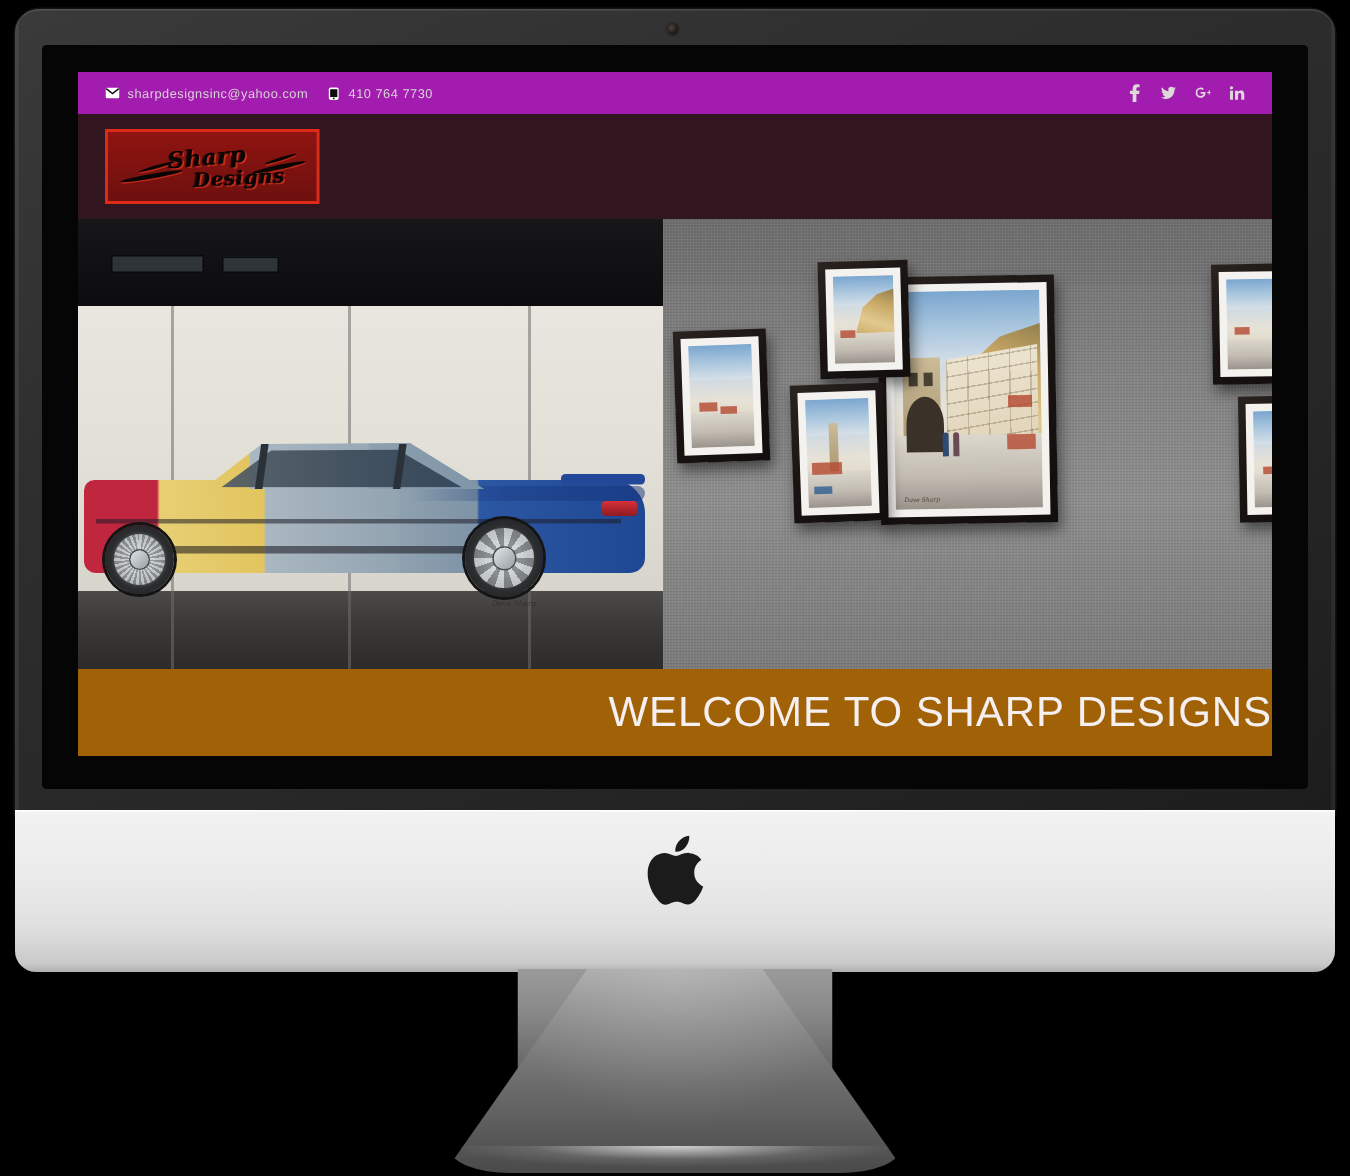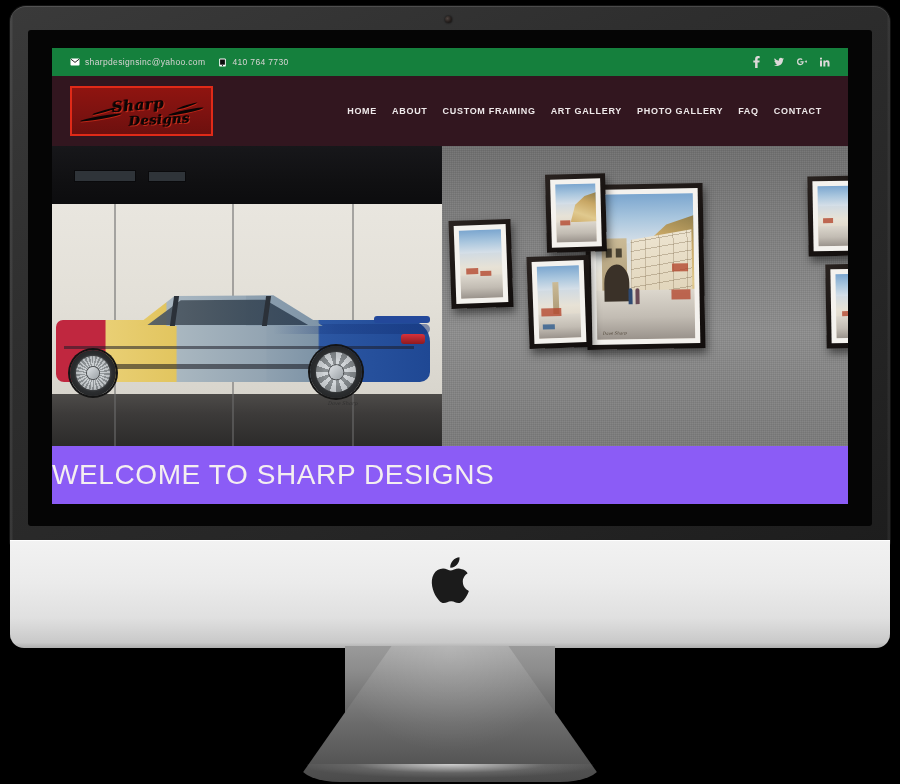--- a/index.html
+++ b/index.html
@@ -76,21 +76,21 @@
   }
   .stand-foot-hilite {
     position: absolute; left: 50%; top: 764px; transform: translateX(-50%);
     width: 300px; height: 14px;
     background: radial-gradient(ellipse at 50% 0%, rgba(230,230,230,.85) 0%, rgba(160,160,160,.25) 45%, rgba(0,0,0,0) 72%);
     clip-path: polygon(2% 0%, 98% 0%, 94% 100%, 6% 100%);
   }
 
   
   .topbar {
-    position: relative; height: 28px; background: #15803d;
+    position: relative; height: 28px; background: #a21caf;
     display: flex; align-items: center; justify-content: space-between;
     padding: 0 18px;
   }
   .topbar-left { display: flex; align-items: center; gap: 12px; }
   .contact-item {
     display: flex; align-items: center; gap: 5px;
     color: #d8d4d4; font-size: 8.5px; letter-spacing: .35px;
   }
   .ti { display: inline-flex; width: 10px; height: 10px; align-items: center; justify-content: center; }
   .topbar-social { display: flex; align-items: center; gap: 13px; }
@@ -268,22 +268,22 @@
   .art .arch { position: absolute; left: 8%; bottom: 26%; width: 26%; height: 26%;
     background: #3a3128; border-radius: 50% 50% 0 0; }
   .art .fig { position: absolute; width: 4%; height: 11%; background: #2f4a72; bottom: 24%; border-radius: 2px 2px 0 0; }
   .art .fig2 { background: #6a4a55; }
   .art .red { position: absolute; background: #b4492f; opacity: .8; }
   .art .sig { position: absolute; left: 6%; bottom: 3%; font-size: 4px; color: #4a4033;
     font-family: "DejaVu Serif", serif; font-style: italic; }
 
   
   .welcome {
-    height: 58px; background: #8b5cf6;
-    display: flex; align-items: center; justify-content: flex-start;
+    height: 58px; background: #a16207;
+    display: flex; align-items: center; justify-content: flex-end;
   }
   .welcome-text {
     color: #f4eff0; font-size: 28px; letter-spacing: .6px;
     font-weight: 400; white-space: nowrap;
   }
   .page-rest { height: 0px; background: #32161f; }
 </style>
 </head>
 <body>
 
@@ -350,29 +350,20 @@
         <div class="logo-wrap">
           <div class="logo-swoosh" style="left:8px; top:28px; width:42px; transform:rotate(-10deg);"></div>
           <div class="logo-swoosh" style="left:20px; top:22px; width:26px; transform:rotate(-16deg); height:2px;"></div>
           <div class="logo-swoosh" style="left:96px; top:22px; width:36px; transform:rotate(-12deg);"></div>
           <div class="logo-swoosh" style="left:104px; top:17px; width:22px; transform:rotate(-18deg); height:2px;"></div>
           <div class="logo-text-main">Sharp</div>
           <div class="logo-text-sub">Designs</div>
         </div>
       </div>
 
-      <nav class="nav">
-        <span class="nav-item">HOME</span>
-        <span class="nav-item">ABOUT</span>
-        <span class="nav-item">CUSTOM FRAMING</span>
-        <span class="nav-item">ART GALLERY</span>
-        <span class="nav-item">PHOTO GALLERY</span>
-        <span class="nav-item">FAQ</span>
-        <span class="nav-item">CONTACT</span>
-      </nav>
     </div>
 
     <div class="hero">
 
       <div class="hero-left">
         <div class="garage-top"></div>
         <div class="garage-win" style="left:22px; top:24px; width:62px; height:12px;"></div>
         <div class="garage-win" style="left:96px; top:25px; width:38px; height:11px;"></div>
         <div class="wall"></div>
         <div class="floor"></div>

